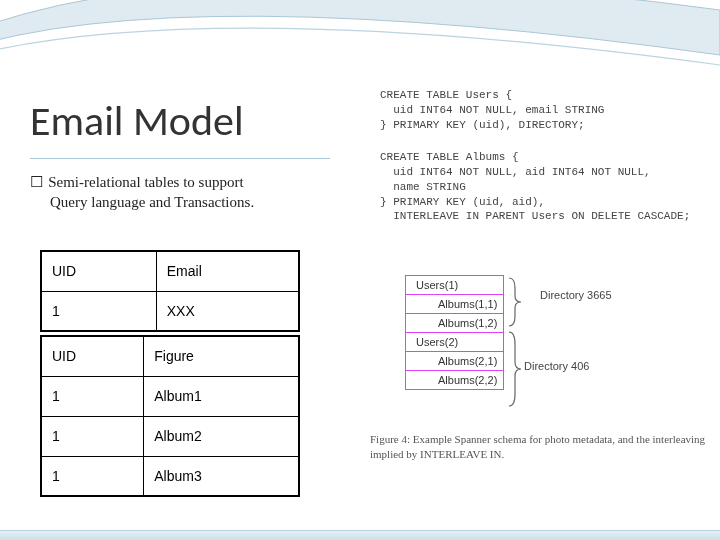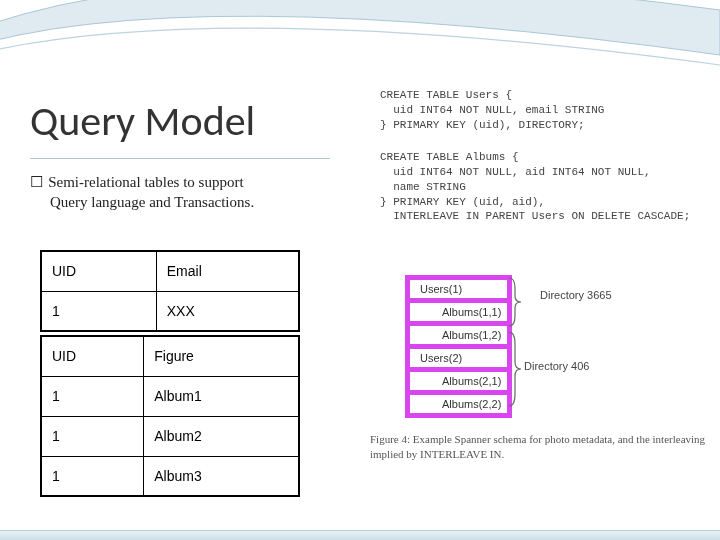--- a/index.html
+++ b/index.html
@@ -75,21 +75,21 @@
 
   .struct-table {
     position: absolute;
     left: 405px; top: 275px;
     border-collapse: collapse;
     font-family: Arial, sans-serif;
     font-size: 11px;
     color: #333;
   }
   .struct-table td {
-    border: 5px solid #d946ef;
+    border: 1px solid #d946ef;
     padding: 3px 10px;
     min-width: 78px;
   }
   .struct-table td.ind { padding: 3px 6px 3px 32px; }
   .dir-label {
     position: absolute;
     font-family: Arial, sans-serif;
     font-size: 11px;
     color: #444;
   }
@@ -122,21 +122,21 @@
 </head>
 <body>
 
 <div class="swoosh">
   <svg width="720" height="100" viewBox="0 0 720 100">
     <path d="M -40 50 Q 180 -20 720 55 L 720 10 Q 200 -60 -40 35 Z" fill="#dfeaf1" stroke="#a9c7d6" stroke-width="1"></path>
     <path d="M -40 58 Q 200 -5 720 65" fill="none" stroke="#bcd4e0" stroke-width="1.2"></path>
   </svg>
 </div>
 
-<div class="title">Query Model</div>
+<div class="title">Email Model</div>
 <div class="underline"></div>
 
 <div class="bullet">
   <span class="sq">☐</span>
   <span>Semi-relational tables to support</span>
   <span class="cont">Query language and Transactions.</span>
 </div>
 
 <div class="left-col t1">
   <table class="data">

